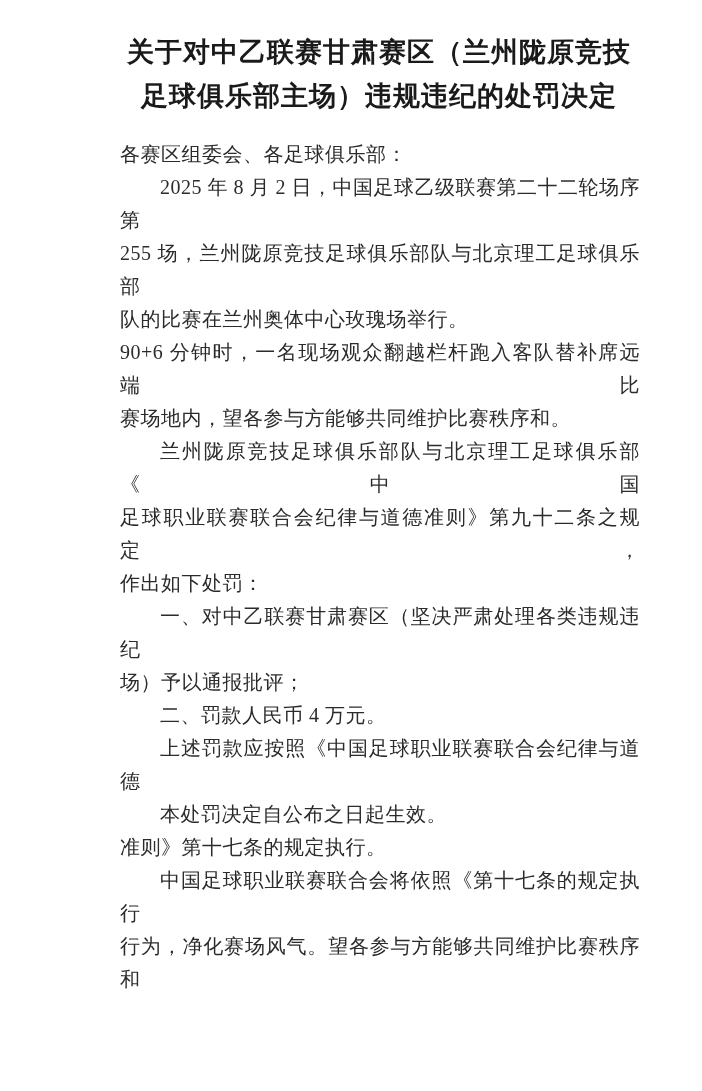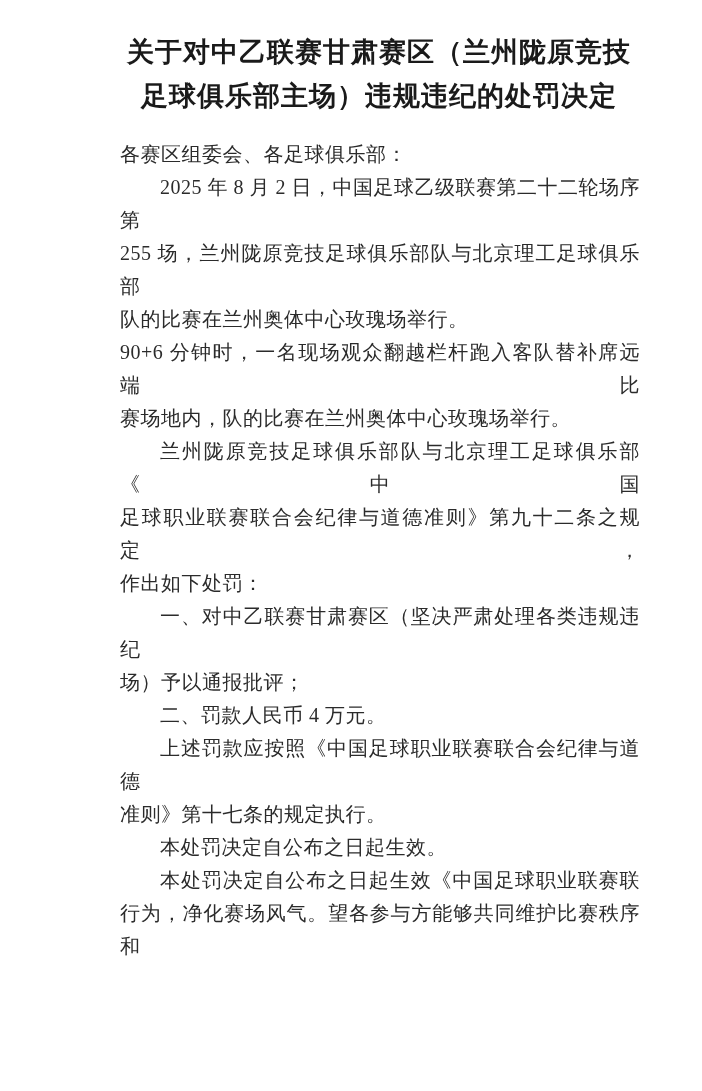--- a/index.html
+++ b/index.html
@@ -57,34 +57,34 @@
   </div>
 
   <div class="doc-body">
     <div class="line final">各赛区组委会、各足球俱乐部：</div>
 
     <div class="line first">2025 年 8 月 2 日，中国足球乙级联赛第二十二轮场序第</div>
     <div class="line">255 场，兰州陇原竞技足球俱乐部队与北京理工足球俱乐部</div>
     <div class="line final">队的比赛在兰州奥体中心玫瑰场举行。</div>
 
     <div class="line">90+6 分钟时，一名现场观众翻越栏杆跑入客队替补席远端比</div>
-    <div class="line final">赛场地内，队的比赛在兰州奥体中心玫瑰场举行。</div>
+    <div class="line final">赛场地内，望各参与方能够共同维护比赛秩序和。</div>
 
     <div class="line first">兰州陇原竞技足球俱乐部队与北京理工足球俱乐部《中国</div>
     <div class="line">足球职业联赛联合会纪律与道德准则》第九十二条之规定，</div>
     <div class="line final">作出如下处罚：</div>
 
     <div class="line first">一、对中乙联赛甘肃赛区（坚决严肃处理各类违规违纪</div>
     <div class="line final">场）予以通报批评；</div>
 
     <div class="line first final">二、罚款人民币 4 万元。</div>
 
     <div class="line first">上述罚款应按照《中国足球职业联赛联合会纪律与道德</div>
+    <div class="line first final">本处罚决定自公布之日起生效。</div>
+
     <div class="line final">准则》第十七条的规定执行。</div>
 
-    <div class="line first final">本处罚决定自公布之日起生效。</div>
-
-    <div class="line first">本处罚决定自公布之日起生效《中国足球职业联赛联</div>
+    <div class="line first">中国足球职业联赛联合会将依照《第十七条的规定执行</div>
     <div class="line">行为，净化赛场风气。望各参与方能够共同维护比赛秩序和</div>
 
   </div>
 
 </div>
 
 </body></html>

